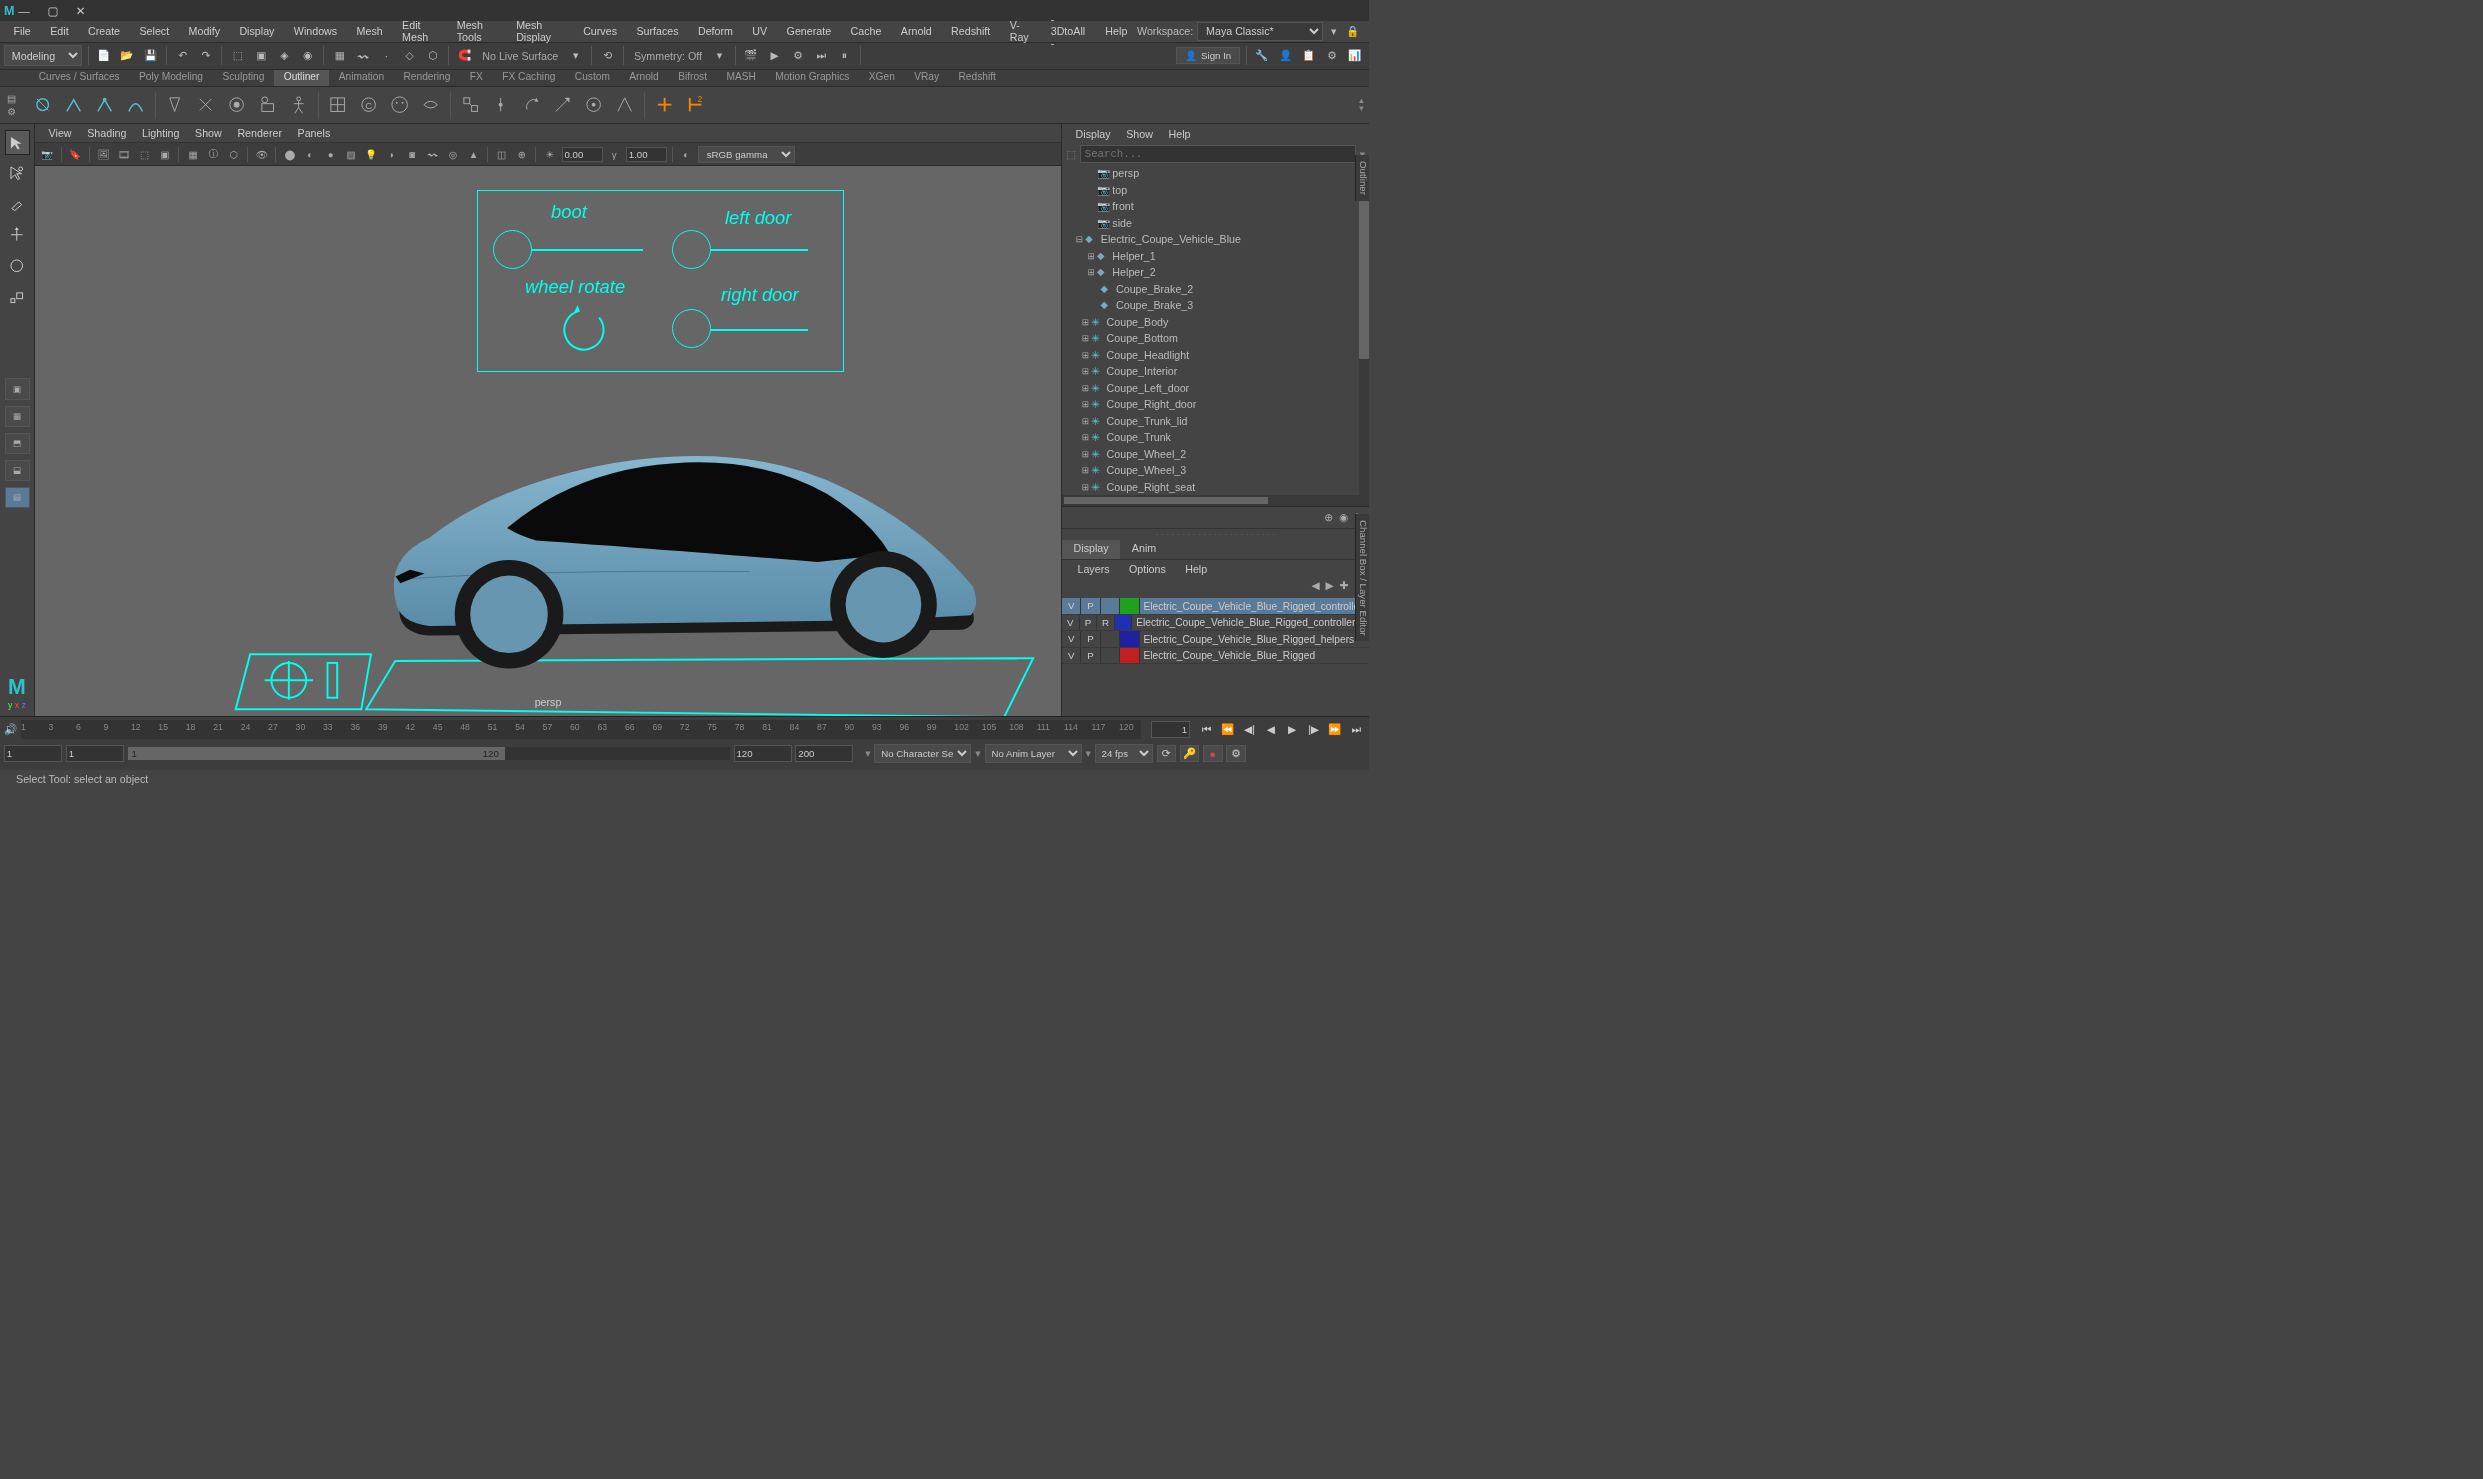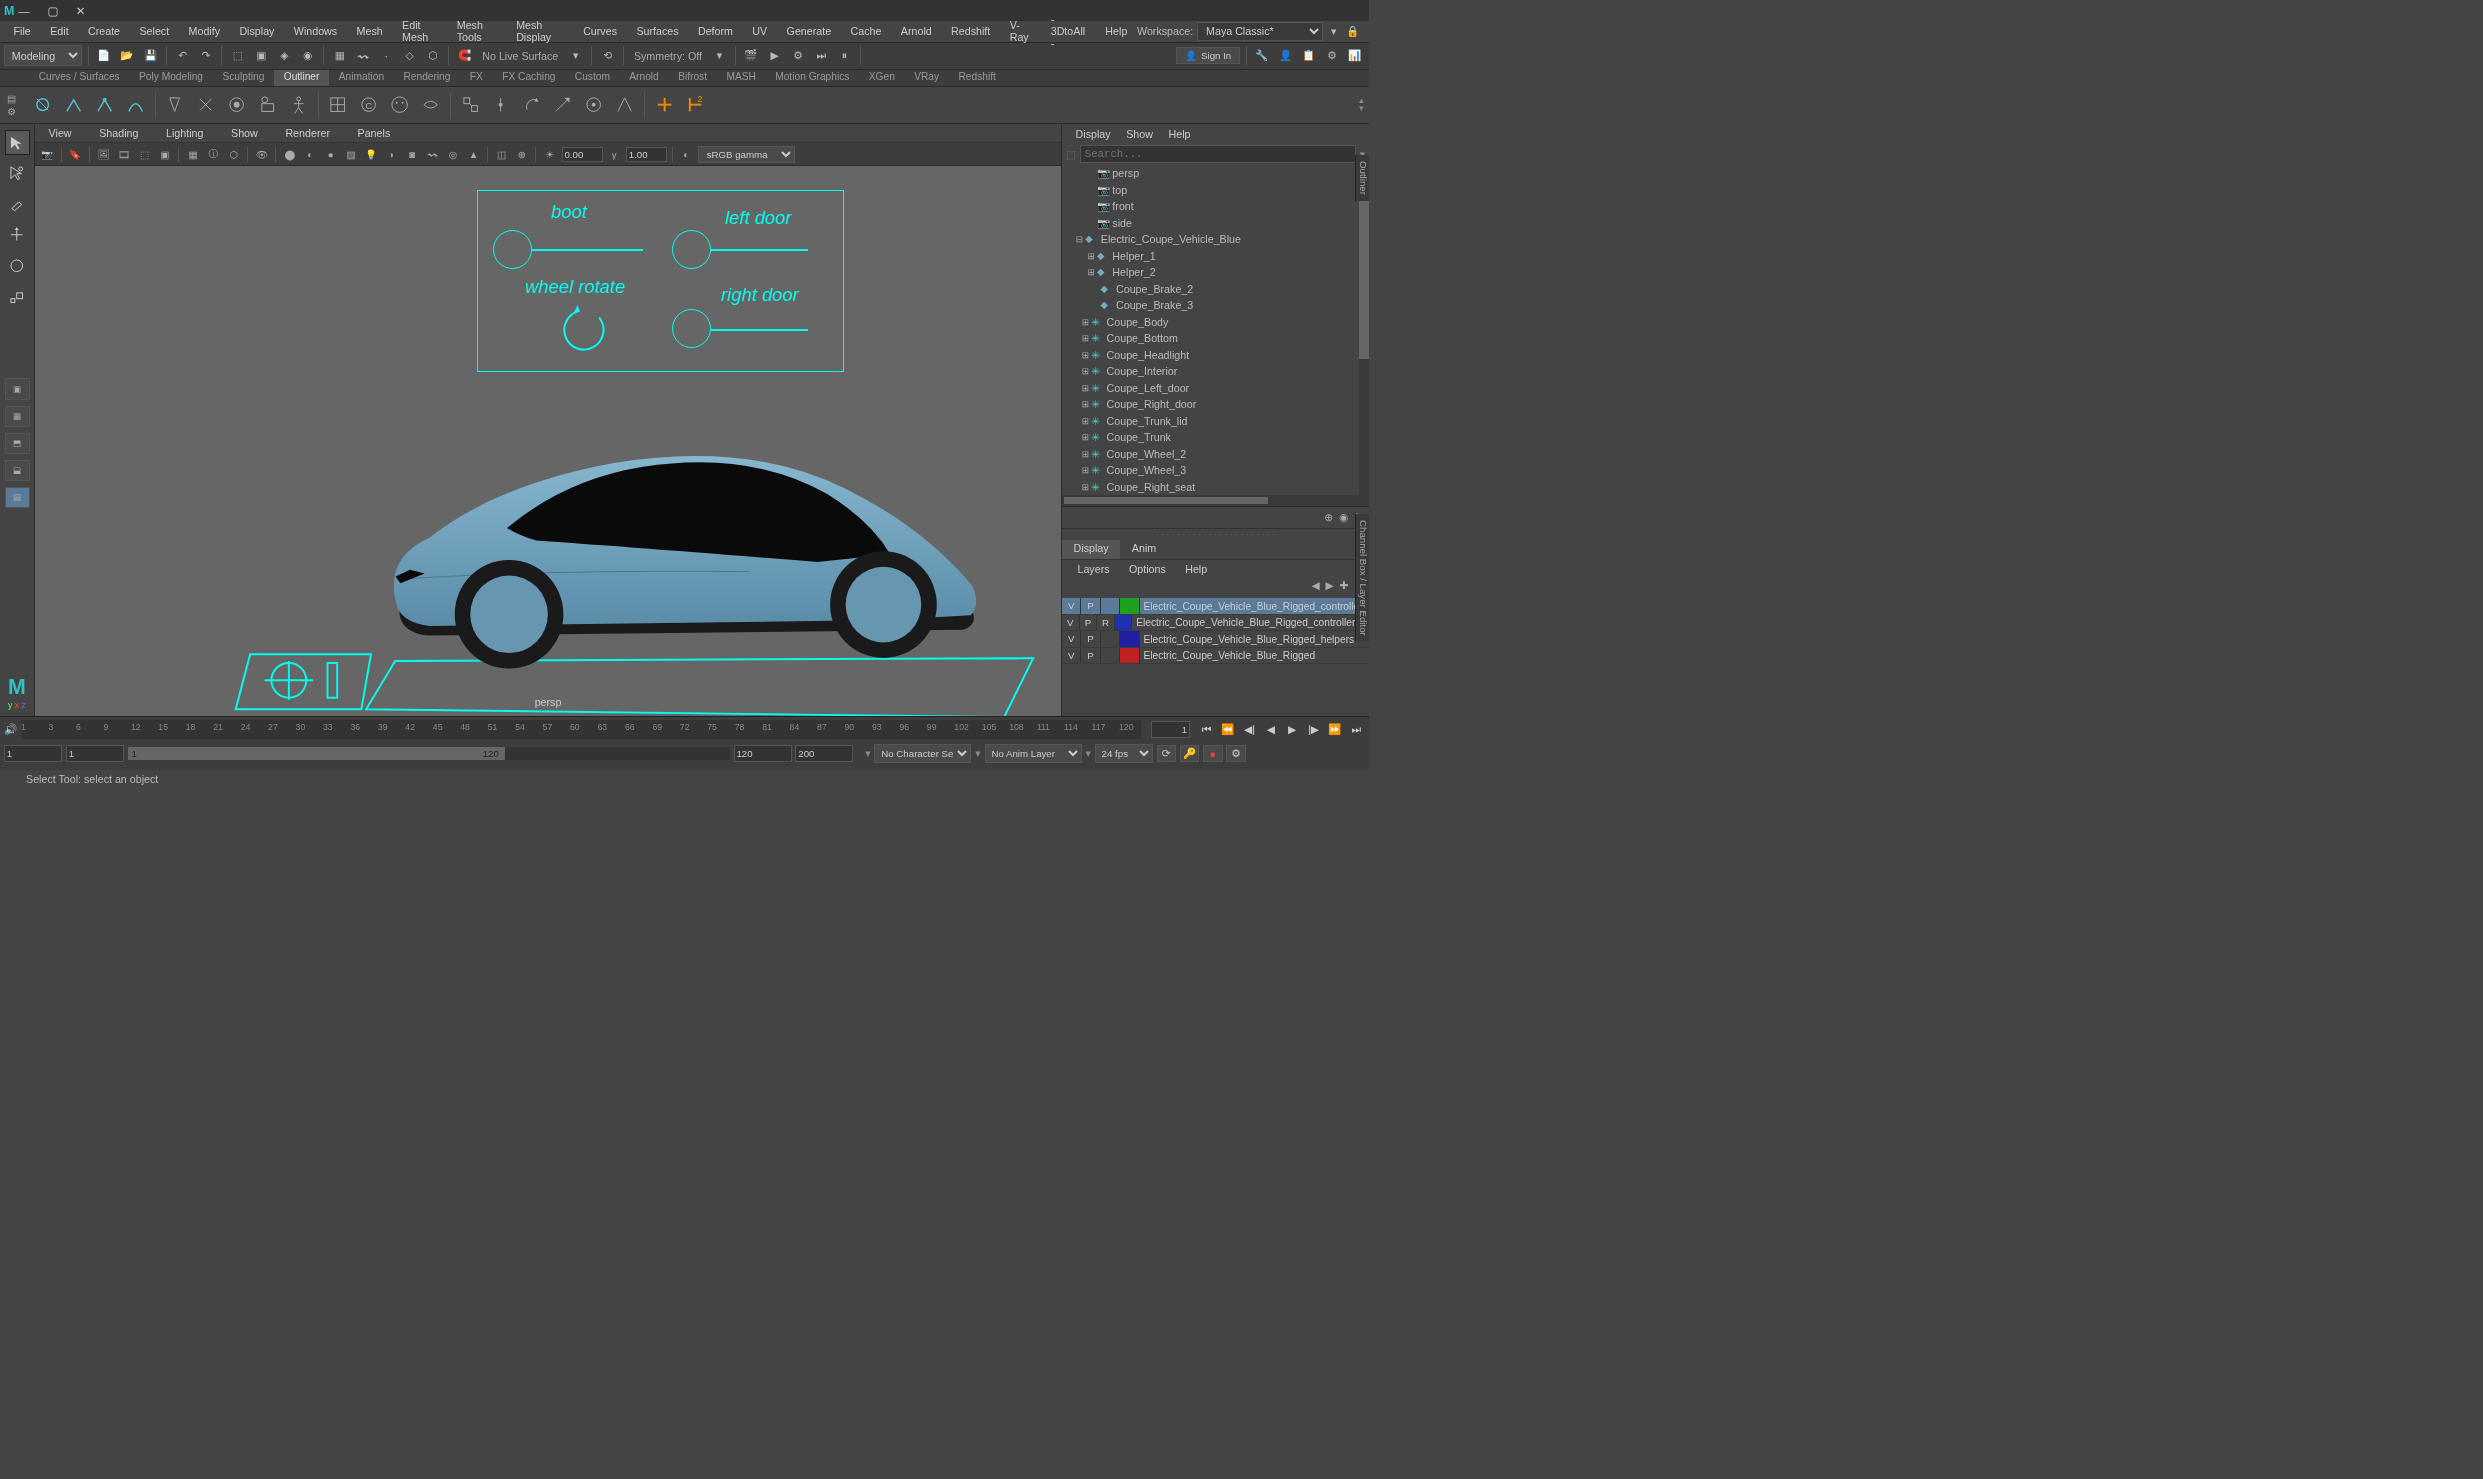--- a/index.html
+++ b/index.html
@@ -50,21 +50,21 @@
 
 .left-toolbox { width: 35px; background: #444444; border-right: 1px solid #2a2a2a; display:flex; flex-direction:column; align-items:center; padding-top:5.8px; gap:5.8px;}
 .left-toolbox .tbtn { width:25px; height:25px; display:flex; align-items:center; justify-content:center; cursor:pointer; border:1px solid transparent;}
 .left-toolbox .tbtn.active { background:#5a5a5a; border:1px solid #222;}
 .left-toolbox .layout-btn {width:25px; height:21.3px; border:1px solid #555; background:#4a4a4a; display:flex; align-items:center; justify-content:center; cursor:pointer; font-size:8.7px; color:#aaa;}
 .left-toolbox .lower {margin-top:auto; margin-bottom:5.8px;}
 .lower .mlogo {color:#2bc2c8; font-size:21.3px; font-weight:bold;}
 
 
 .viewport-area { flex: 1; display: flex; flex-direction: column; background: #444; border-right:1px solid #2a2a2a;}
-.panel-menu { height: 19.4px; background:#444; display:flex; align-items:center; padding:0 5.8px; border-bottom:1px solid #333;gap:12px;}
+.panel-menu { height: 19.4px; background:#444; display:flex; align-items:center; padding:0 5.8px; border-bottom:1px solid #333;}
 .panel-menu span { padding:1.9px 7.8px; color:#ccc; cursor:pointer; font-size:10.7px;}
 .panel-toolbar { height:23px; background:#3d3d3d; display:flex; align-items:center; padding:0 3.9px; gap:2.9px; border-bottom:1px solid #2a2a2a;}
 .panel-toolbar .pbtn {width:17.5px;height:17.5px;display:flex;align-items:center;justify-content:center;color:#aaa;cursor:pointer;font-size:9.7px;}
 .panel-toolbar .psep{width:1px;height:15.5px;background:#555;margin:0 1.9px;}
 .panel-toolbar input.num{width:41px;background:#333;border:1px solid #555;color:#ccc;font-size:9.7px;padding:1px 1.9px;}
 .panel-toolbar select.gamma{background:#4a4a4a;border:1px solid #555;color:#ccc;font-size:9.7px;padding:1px 3.9px;width:97px;}
 
 .viewport { flex:1; background:#666666; position:relative; overflow:hidden;}
 .axis-gizmo {position:absolute; left:45px; bottom:19.4px; font-size:8.7px;}
 .axis-gizmo .y{color:#4f4;} .axis-gizmo .x{color:#f44;} .axis-gizmo .z{color:#66f;}
@@ -139,21 +139,21 @@
 .range-row .rbtn{width:19.4px;height:17.5px; display:flex;align-items:center;justify-content:center; border:1px solid #555; background:#4a4a4a; cursor:pointer; color:#ccc;}
 
 
 .cmd-line{height:21.3px; background:#3a3a3a; display:flex; align-items:center; padding:0 3.9px; border-top:1px solid #222;}
 .cmd-line .cmd-label{background:#4a4a4a; padding:1.9px 7.8px; font-size:9.7px; border:1px solid #555; margin-right:3.9px;}
 .cmd-line input{flex:0 0 660px; background:#333; border:1px solid #555; color:#ccc; padding:1.9px 3.9px; font-size:10.7px;}
 .cmd-line .output{flex:1; margin-left:5.8px;}
 .cmd-line .script-icon{width:19.4px; text-align:center; color:#aaa; cursor:pointer;}
 
 
-.help-line{height:17.5px; background:#444; display:flex; align-items:center; padding:0 26px; color:#bbb; font-size:10.7px;}
+.help-line{height:17.5px; background:#444; display:flex; align-items:center; padding:0 16px; color:#bbb; font-size:10.7px;}
 </style>
 </head>
 <body>
 
 <div class="scale-wrapper" style="position:relative;">
 
 <div class="title-bar">
   <span class="logo-m">M</span>
   <div class="win-controls">
     <span>—</span>

